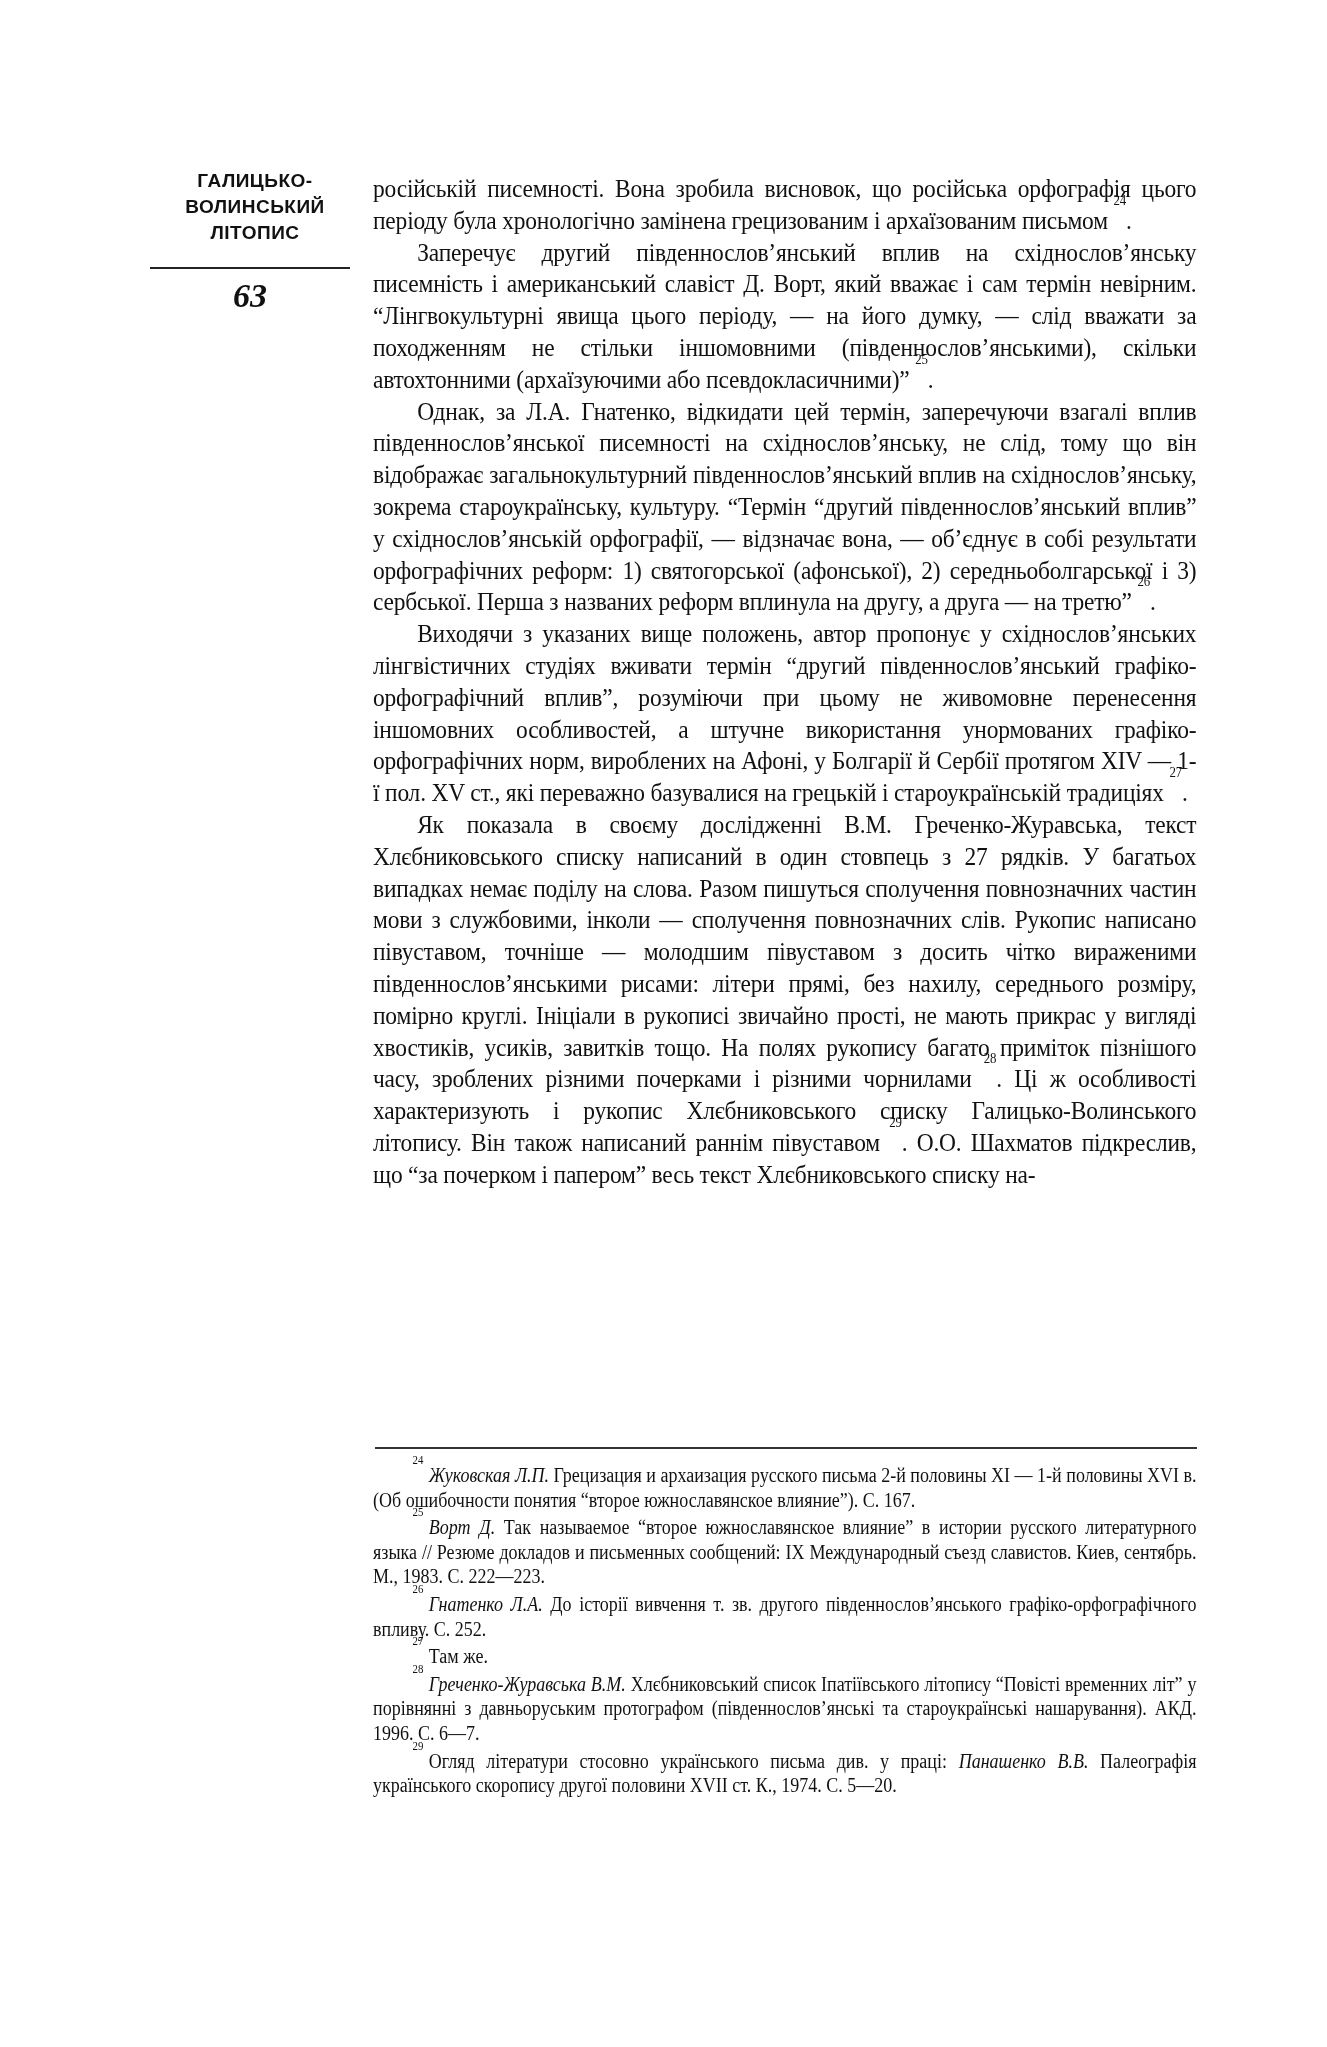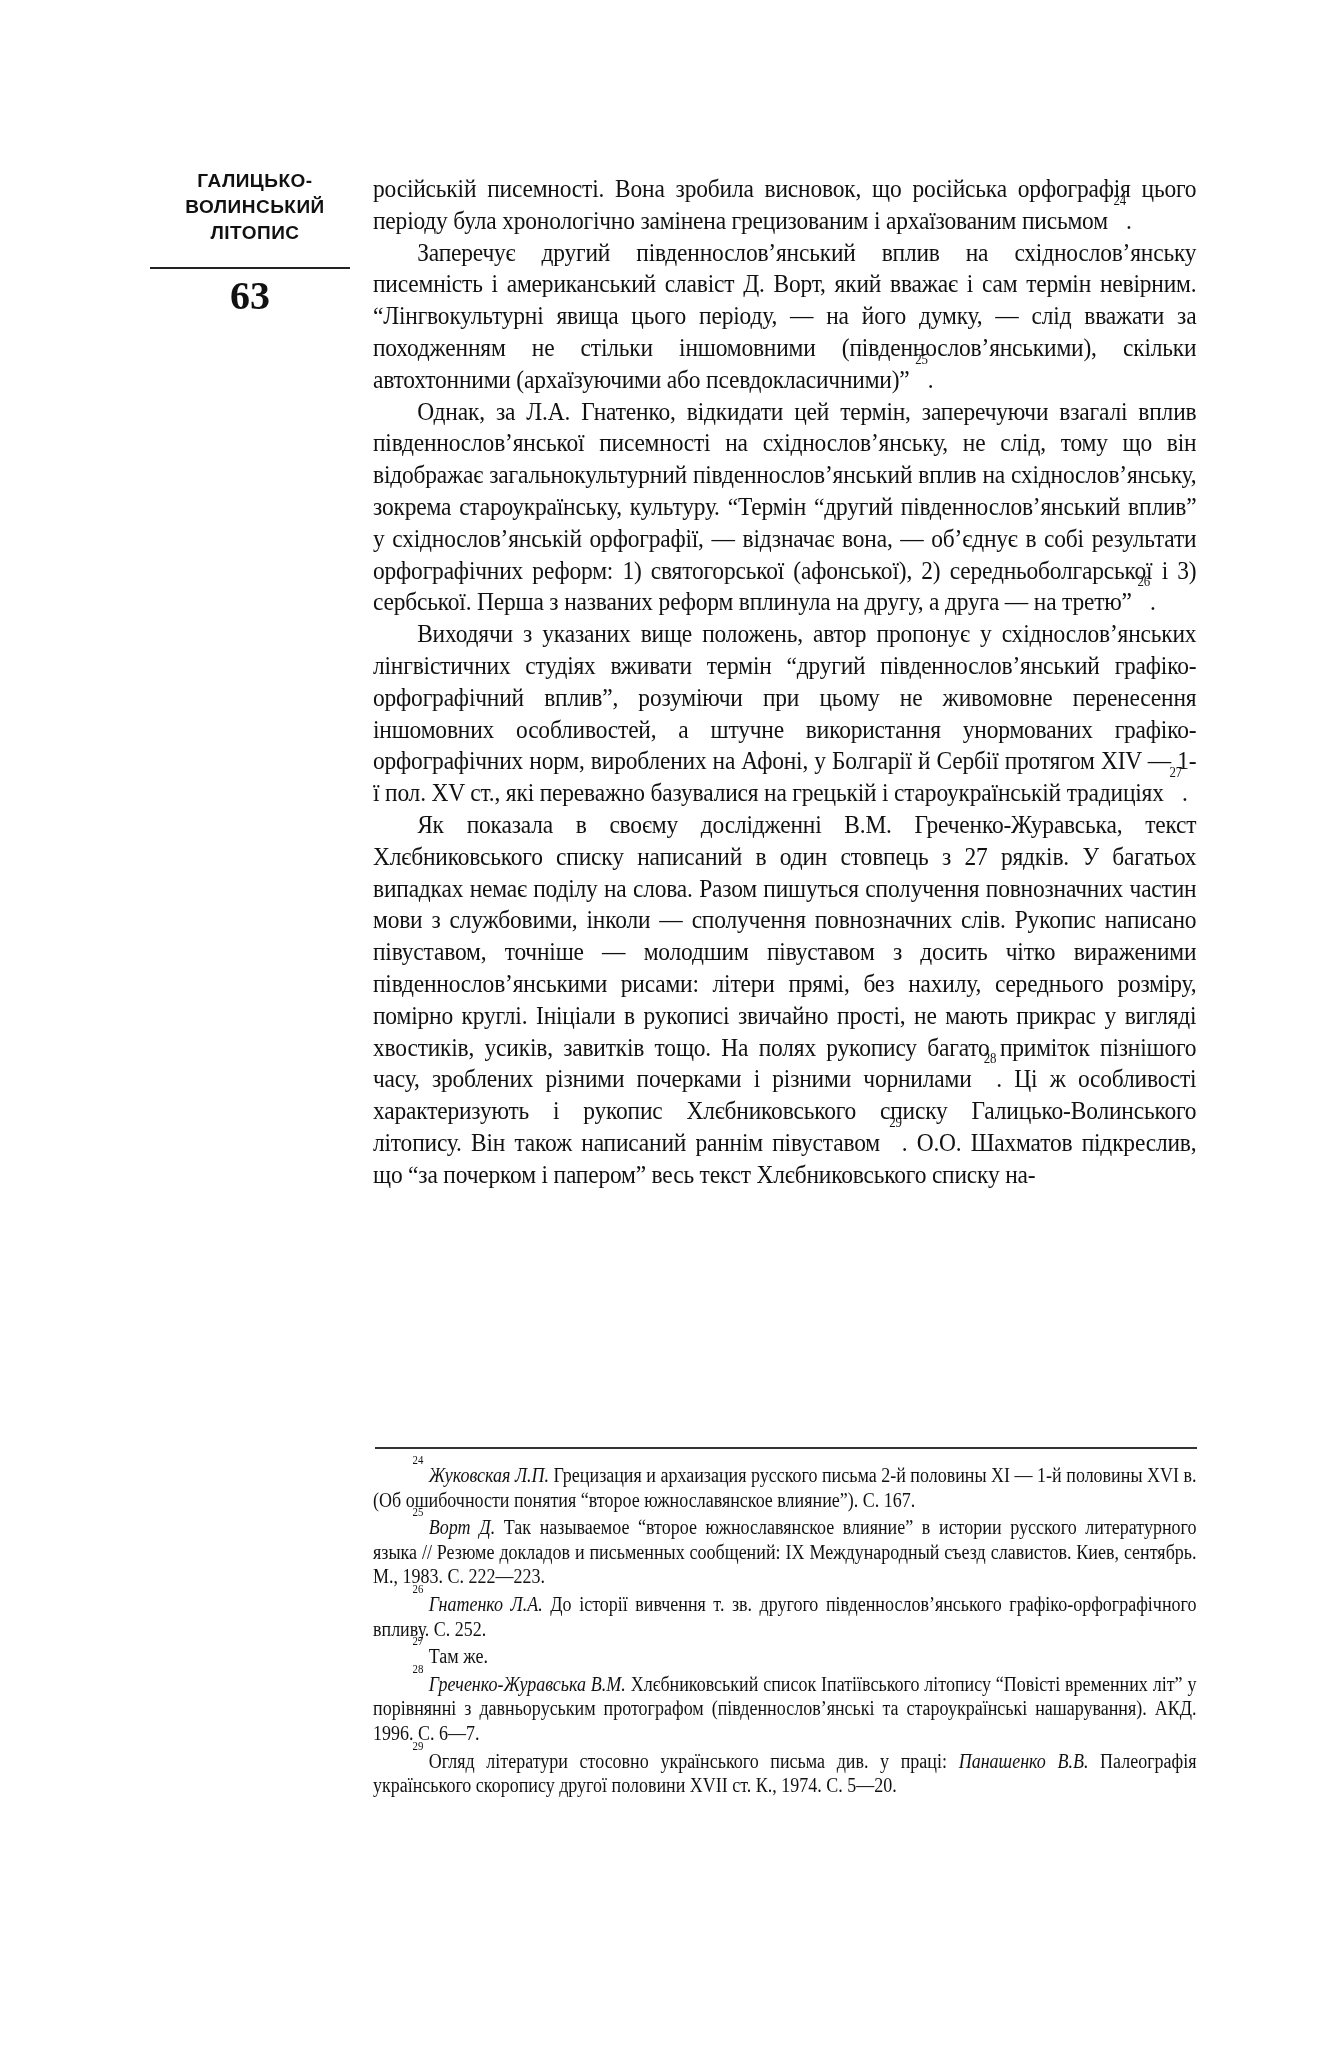--- a/index.html
+++ b/index.html
@@ -13,22 +13,22 @@
     font-size: 19px; line-height: 26px; letter-spacing: 0.5px;
   }
   .running-head .line { display: block; }
   .head-rule {
     position: absolute; left: 150px; top: 259px; width: 200px; height: 0;
     border-top: 2px solid #222;
   }
   .page-number {
     position: absolute; left: 150px; top: 268px; width: 200px;
     text-align: center;
-    font-family: "Liberation Serif", serif; font-weight: bold;
-    font-size: 40px; line-height: 40px;
+    font-family: "Liberation Serif", serif; font-style: italic; font-weight: bold;
+    font-size: 34px; line-height: 40px;
   }
 
   .main-text {
     position: absolute; left: 373px; top: 165px; width: 823px;
     font-family: "Liberation Serif", serif;
     font-size: 25.5px; line-height: 31.8px;
     text-align: justify; letter-spacing: -0.2px;
     transform: scaleX(0.92); transform-origin: left top;
     width: 895px;
   }

